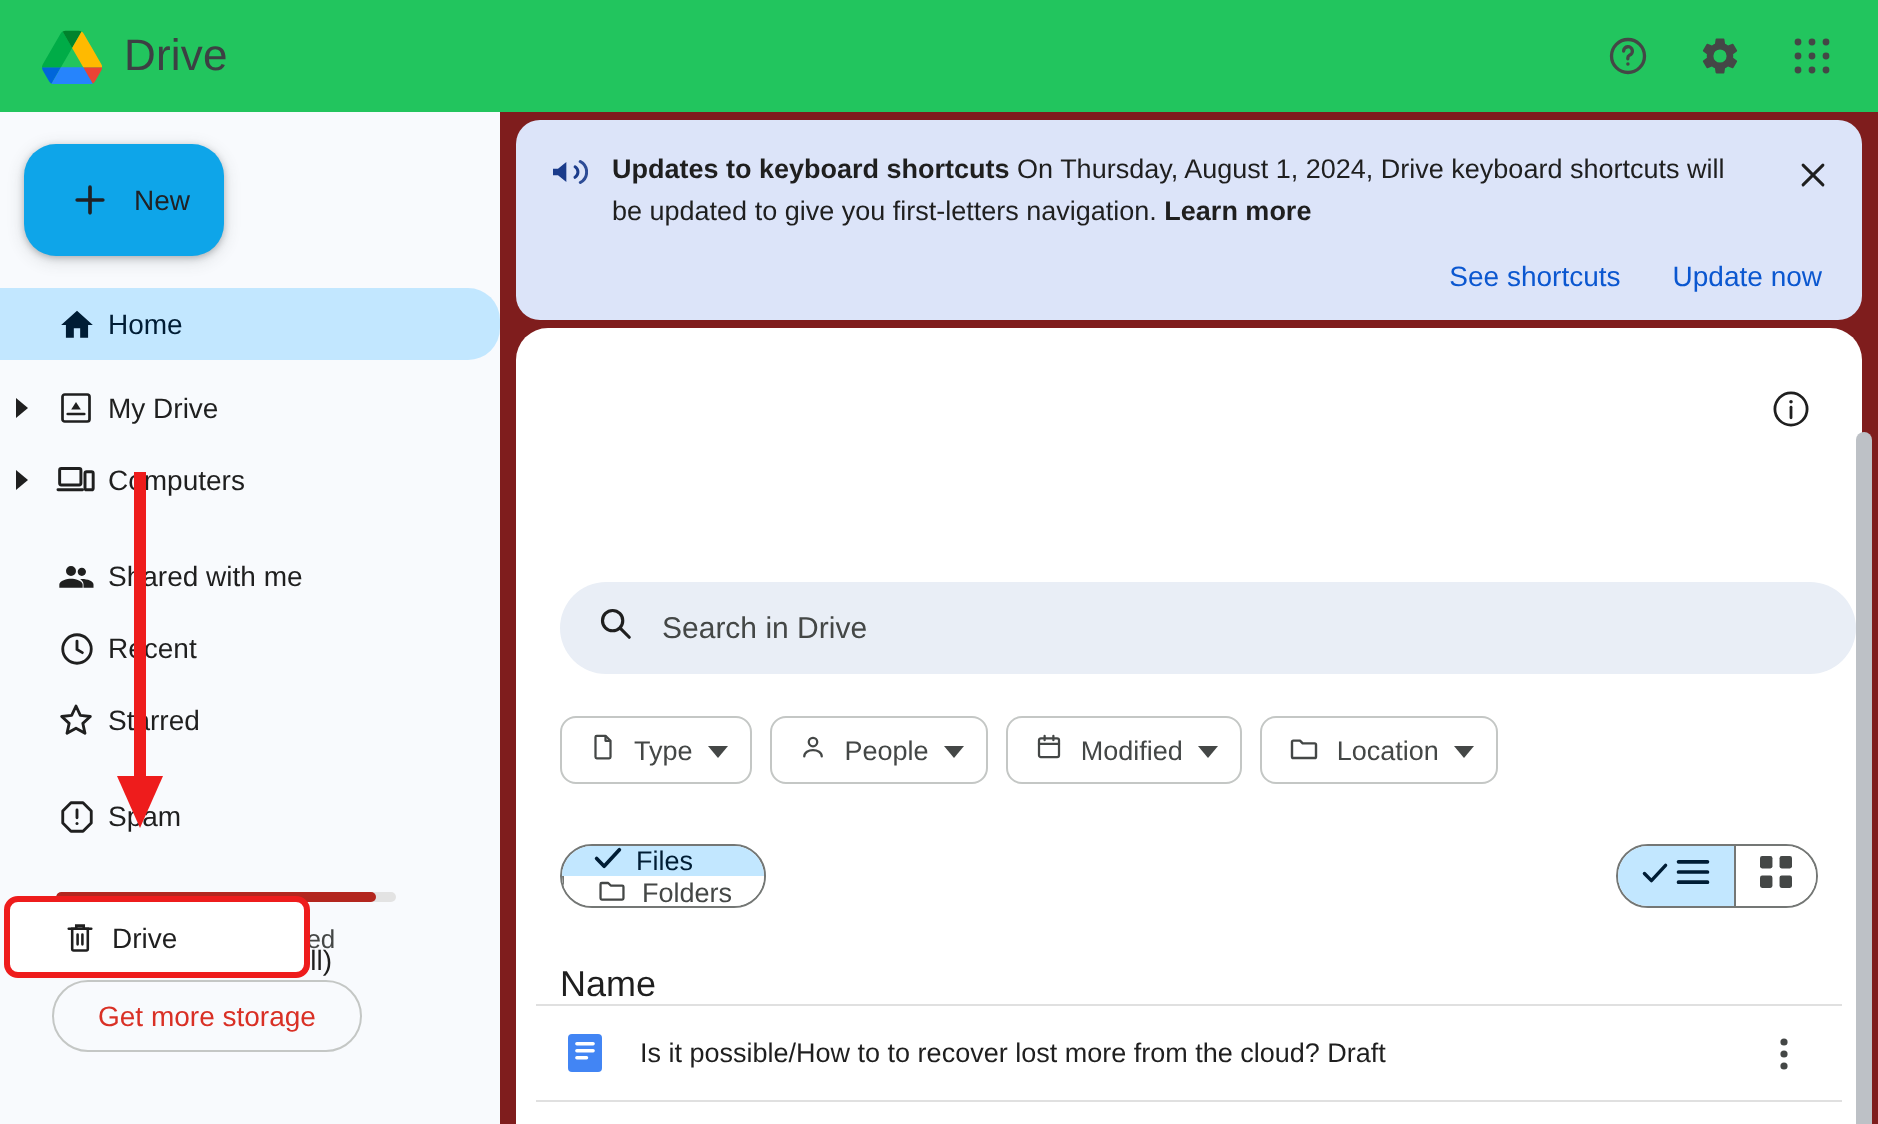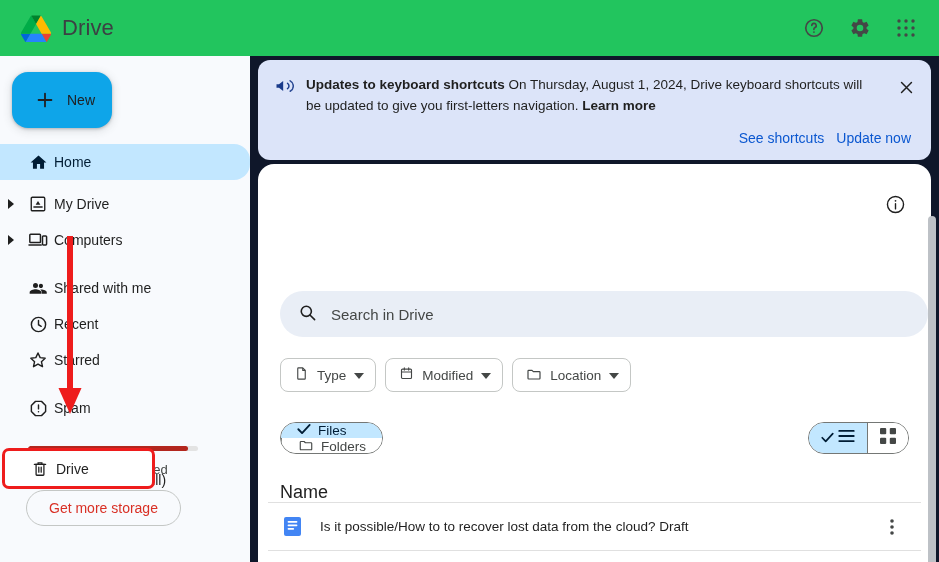--- a/index.html
+++ b/index.html
@@ -76,35 +76,35 @@
   .boxed-trash {
     position: absolute; left: 2px; top: 392px; width: 153px; height: 41px;
     display: flex; align-items: center; z-index: 35;
   }
   .boxed-trash .nicon { width: 32px; flex: 0 0 32px; display: flex; align-items: center; justify-content: center; margin-left: 22px; }
   .boxed-trash .nlabel { font-size: 14px; color: #1f1f1f; }
 
   
   .main {
     position: absolute; left: 250px; top: 56px; width: 689px; height: 506px;
-    background: #0f172a;
+    background: #7f1d1d;
   }
   .banner {
     position: absolute; left: 8px; top: 4px; width: 673px; height: 100px;
     background: #dce4f9; border-radius: 12px; padding: 14px 16px;
   }
   .banner-row { display: flex; align-items: flex-start; gap: 12px; }
   .banner-text { font-size: 13.5px; line-height: 21px; color: #1f1f1f; max-width: 572px; }
   .banner-text b { font-weight: 700; }
   .banner-link { font-weight: 700; color: #1f1f1f; cursor: pointer; }
   .banner-close {
     position: absolute; right: 10px; top: 12px; width: 30px; height: 30px;
     display: flex; align-items: center; justify-content: center; border-radius: 50%; cursor: pointer;
   }
-  .banner-actions { position: absolute; right: 14px; bottom: 10px; display: flex; }
+  .banner-actions { position: absolute; right: 14px; bottom: 10px; display: flex; gap: 14px; }
   .banner-action { font-size: 14px; color: #0b57d0; font-weight: 500; cursor: pointer; padding: 4px 6px; border-radius: 4px; }
 
   .panel {
     position: absolute; left: 8px; top: 108px; width: 673px; height: 398px;
     background: #fff; border-radius: 16px 16px 0 0; overflow: hidden;
   }
   .panel-title { position: absolute; left: 22px; top: 26px; font-size: 23px; color: #1f1f1f; }
   .info-icon { position: absolute; right: 22px; top: 30px; width: 24px; height: 24px; cursor: pointer; }
 
   .searchbar {
@@ -401,20 +401,34 @@
           <span>Type</span>
           <span>
             <svg width="10" height="7" viewBox="0 0 10 7">
                 <path d="M0 0l5 6 5-6z" fill="#444746"></path>
               </svg>
           </span>
         </div>
         <div class="chip">
           <span>
             <svg width="15" height="15" viewBox="0 0 24 24" fill="none" stroke="#444746" stroke-width="1.8">
+              <circle cx="12" cy="8" r="3.4"></circle>
+                <path d="M5 19.5c0-3.3 3.4-5 7-5s7 1.7 7 5" stroke-linecap="round"></path>
+            </svg>
+          </span>
+          <span>People</span>
+          <span>
+            <svg width="10" height="7" viewBox="0 0 10 7">
+                <path d="M0 0l5 6 5-6z" fill="#444746"></path>
+              </svg>
+          </span>
+        </div>
+        <div class="chip">
+          <span>
+            <svg width="15" height="15" viewBox="0 0 24 24" fill="none" stroke="#444746" stroke-width="1.8">
               <rect x="4" y="5" width="16" height="15" rx="1.5"></rect>
                 <path d="M4 9.5h16M8.5 3v3.5M15.5 3v3.5" stroke-linecap="round"></path>
             </svg>
           </span>
           <span>Modified</span>
           <span>
             <svg width="10" height="7" viewBox="0 0 10 7">
                 <path d="M0 0l5 6 5-6z" fill="#444746"></path>
               </svg>
           </span>
@@ -487,21 +501,21 @@
       <div class="file-list" id="file-list">
         <div class="file-row">
           <span class="file-icon">
             <svg width="17" height="19" viewBox="0 0 17 19">
               <rect x="0" y="0" width="17" height="19" rx="2" fill="#4285f4"></rect>
               <rect x="3.6" y="4" width="9.8" height="1.7" rx="0.8" fill="#fff"></rect>
               <rect x="3.6" y="7.5" width="9.8" height="1.7" rx="0.8" fill="#fff"></rect>
               <rect x="3.6" y="11" width="6.5" height="1.7" rx="0.8" fill="#fff"></rect>
             </svg>
           </span>
-          <span class="file-name">Is it possible/How to to recover lost data from the cloud? Draft</span>
+          <span class="file-name">Is it possible/How to to recover lost more from the cloud? Draft</span>
           <span class="row-menu">
             <svg width="4" height="16" viewBox="0 0 4 16" fill="#444746">
               <circle cx="2" cy="2" r="1.8"></circle>
                 <circle cx="2" cy="8" r="1.8"></circle>
                 <circle cx="2" cy="14" r="1.8"></circle>
             </svg>
           </span>
         </div>
         <div class="file-row">
 

